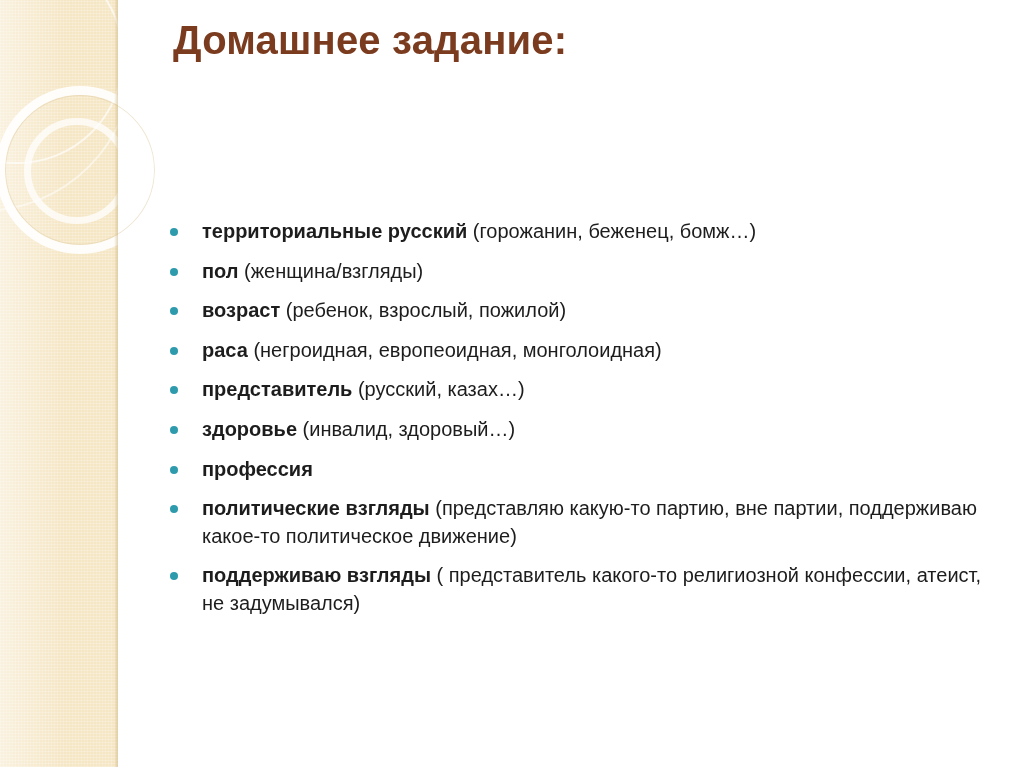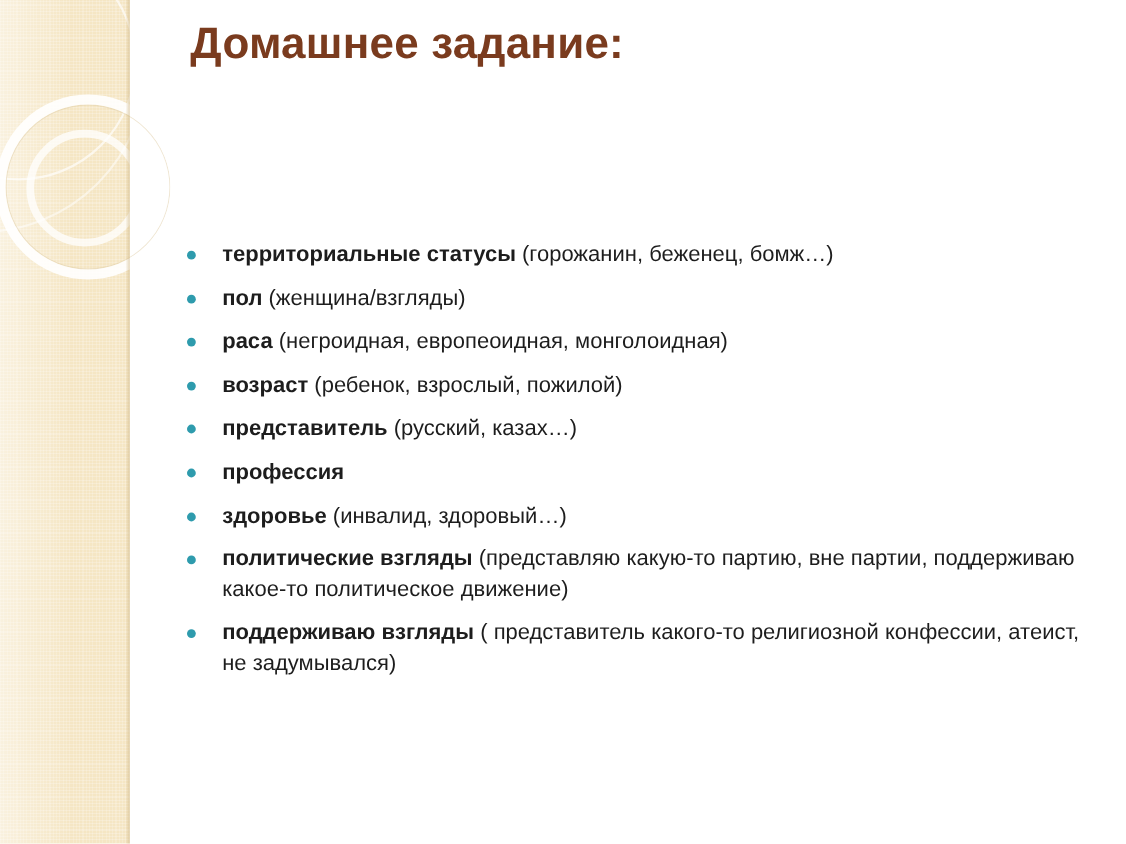--- a/index.html
+++ b/index.html
@@ -163,51 +163,51 @@
 
   <div class="content">
 
     <div class="title">Домашнее задание:</div>
 
 
     <ul class="bullets">
 
       <li class="bullet">
         <span class="dot"></span>
-        <b>территориальные статусы</b><span class="rest"> (горожанин, беженец, бомж…)</span>
+        <b>территориальные русский</b><span class="rest"> (горожанин, беженец, бомж…)</span>
       </li>
 
       <li class="bullet">
         <span class="dot"></span>
         <b> пол</b><span class="rest"> (женщина/взгляды)</span>
       </li>
 
       <li class="bullet">
         <span class="dot"></span>
+        <b>возраст</b><span class="rest"> (ребенок, взрослый, пожилой)</span>
+      </li>
+
+      <li class="bullet">
+        <span class="dot"></span>
         <b>раса</b><span class="rest"> (негроидная, европеоидная, монголоидная)</span>
       </li>
 
       <li class="bullet">
         <span class="dot"></span>
-        <b>возраст</b><span class="rest"> (ребенок, взрослый, пожилой)</span>
-      </li>
-
-      <li class="bullet">
-        <span class="dot"></span>
         <b> представитель</b><span class="rest"> (русский, казах…)</span>
       </li>
 
       <li class="bullet">
         <span class="dot"></span>
+        <b> здоровье</b><span class="rest"> (инвалид, здоровый…)</span>
+      </li>
+
+      <li class="bullet">
+        <span class="dot"></span>
         <b> профессия</b><span class="rest"></span>
-      </li>
-
-      <li class="bullet">
-        <span class="dot"></span>
-        <b> здоровье</b><span class="rest"> (инвалид, здоровый…)</span>
       </li>
 
       <li class="bullet">
         <span class="dot"></span>
         <b>политические взгляды</b><span class="rest"> (представляю какую-то партию, вне партии, поддерживаю какое-то политическое движение)</span>
       </li>
 
       <li class="bullet">
         <span class="dot"></span>
         <b>поддерживаю взгляды</b><span class="rest"> ( представитель какого-то религиозной конфессии, атеист, не задумывался)</span>

